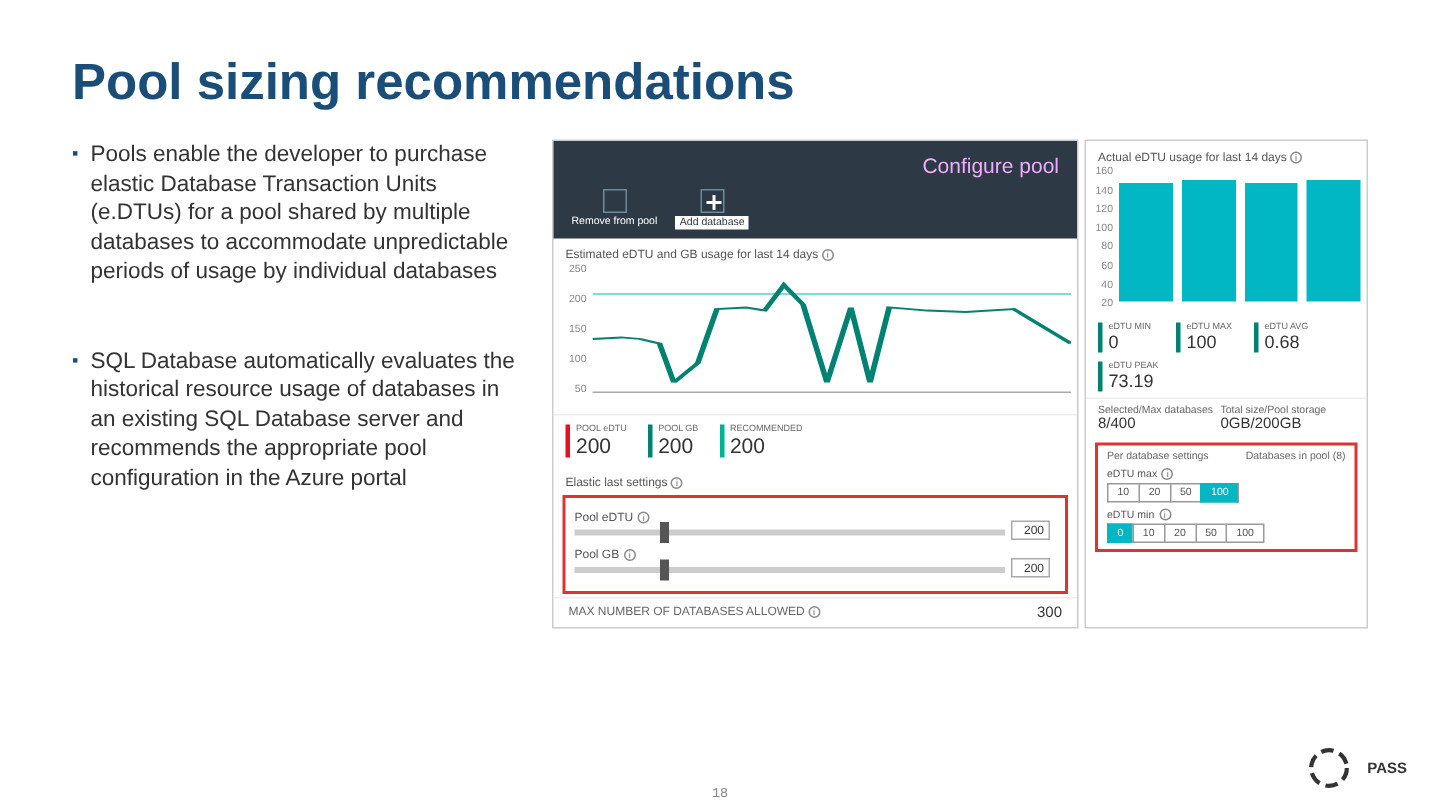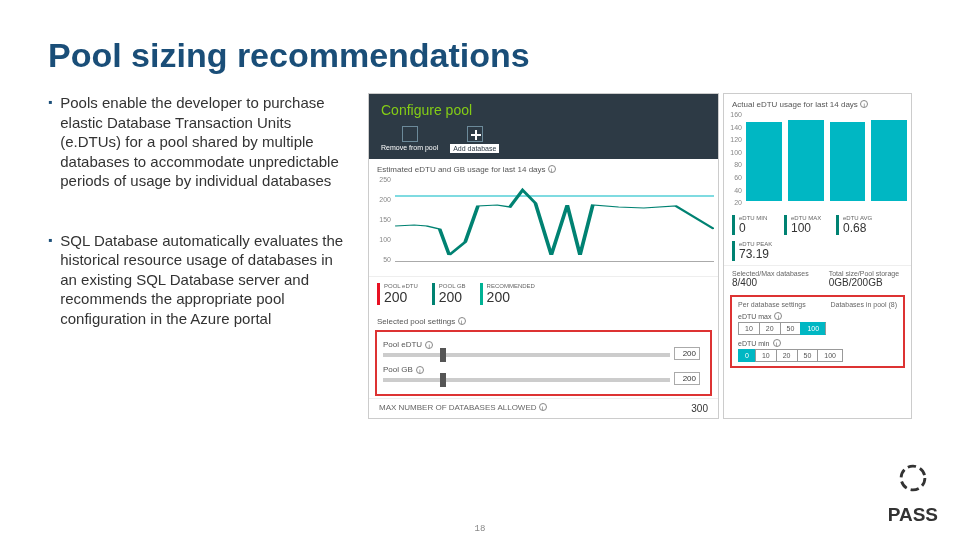--- a/index.html
+++ b/index.html
@@ -12,21 +12,21 @@
   .title { font-size: 34px; font-weight: bold; color: #1a4e78; margin-bottom: 18px; }
   .body { display: flex; gap: 20px; }
   .left { width: 300px; }
   .bullet { display: flex; gap: 8px; margin-bottom: 40px; font-size: 15px; line-height: 1.3; }
   .bullet .marker { color: #1a4e78; font-size: 12px; margin-top: 2px; }
   .right { flex: 1; display: flex; gap: 4px; }
   .panel-left { width: 65%; border: 1px solid #ccc; background: #fff; }
   .panel-right { width: 35%; border: 1px solid #ccc; background: #fff; }
 
   .cfg-header { background: #2d3a45; color: #fff; padding: 8px 12px 6px; }
-  .cfg-title { font-size: 14px; font-weight: 300; color: #84cc16; }
+  .cfg-title { font-size: 14px; font-weight: 300; color: #f0abfc; text-align: right; }
   .cfg-sub { font-size: 8px; color: #9eb6c3; }
   .cfg-btns { display: flex; gap: 12px; margin-top: 8px; font-size: 7px; }
   .cfg-btn { display: flex; flex-direction: column; align-items: center; gap: 2px; }
   .cfg-btn-icon1 { width: 16px; height: 16px; border: 1px solid #6c8a9a; }
   .cfg-btn-icon2 { width: 16px; height: 16px; border: 1px solid #6c8a9a; position: relative; }
   .cfg-btn-icon2:before, .cfg-btn-icon2:after { content:""; position:absolute; background:#fff; }
   .cfg-btn-icon2:before { left:7px; top:3px; width:2px; height:10px; }
   .cfg-btn-icon2:after { top:7px; left:3px; height:2px; width:10px; }
   .cfg-btn span.sel { background:#fff; color:#2d3a45; padding:1px 3px; }
 
@@ -62,34 +62,34 @@
   .bar-chart .yax { position:absolute; left:2px; top:0; bottom:10px; width:18px; font-size:7px; color:#888; }
   .bar-chart .yax div { position:absolute; right:2px; }
   .bar-area { position:absolute; left:22px; right:4px; top:4px; bottom:10px; display:flex; align-items:flex-end; gap:6px; }
   .bar { flex:1; background:#00b7c3; }
 
   .r-kpis { display:flex; flex-wrap:wrap; padding:4px 8px; gap:6px 12px; }
   .r-kpi { border-left:3px solid #008272; padding-left:4px; min-width:40px; }
   .r-kpi .t { font-size:6px; color:#666; }
   .r-kpi .v { font-size:12px; color:#333; }
 
-  .sel-max { display:flex; padding:4px 8px; gap:20px; font-size:7px; border-top:1px solid #eee; }
+  .sel-max { display:flex; padding:4px 8px; gap:5px; font-size:7px; border-top:1px solid #eee; }
   .sel-max .grp .t{ color:#666; }
   .sel-max .grp .v{ color:#333; font-size:10px; }
 
   .hl-box2 { border:2px solid #d33; margin:3px 6px 6px; padding:4px 6px; min-height:60px; }
   .dbset-head { display:flex; justify-content:space-between; font-size:7px; color:#666; }
   .mini-lbl { font-size:7px; color:#555; margin-top:4px; display:flex; align-items:center; gap:3px; }
   .seg { display:flex; margin-top:2px; }
   .seg div { font-size:7px; padding:2px 6px; border:1px solid #999; border-right:none; color:#555; }
   .seg div:last-child { border-right:1px solid #999; }
   .seg .on { background:#00b7c3; color:#fff; border-color:#00b7c3; }
 
   .page-num { position:absolute; bottom:6px; left:50%; transform:translateX(-50%); font-size:9px; color:#888;font-family:Liberation Mono, monospace; }
-  .logo { position:absolute; right:22px; bottom:14px; display:flex; align-items:center; gap:12px; font-size:19px; font-weight:bold; color:#333;flex-direction:column; }
+  .logo { position:absolute; right:22px; bottom:14px; display:flex; align-items:center; gap:12px; font-size:10px; font-weight:bold; color:#333; }
   .logo svg { width:28px; height:28px; }
 </style>
 </head>
 <body>
 
 <div class="slide">
   <div class="title">Pool sizing recommendations</div>
   <div class="body">
     <div class="left">
       <div class="bullet">
@@ -144,21 +144,21 @@
           <div class="kpi green">
               <div class="kpi-top">POOL GB</div>
               <div class="kpi-val">200</div>
             </div>
           <div class="kpi teal">
               <div class="kpi-top">RECOMMENDED</div>
               <div class="kpi-val">200</div>
             </div>
         </div>
 
-        <div class="sect-label"><span>Selected pool settings</span> <span class="info">i</span></div>
+        <div class="sect-label"><span>Elastic last settings</span> <span class="info">i</span></div>
         <div class="hl-box">
           <div class="slider-row">
             <div class="slider-lbl">
                 <span>Pool eDTU</span> 
                 <span class="info">i</span>
               </div>
             <div class="slider-track" style="margin-right:34px">
               <div class="slider-thumb" style="left:20%"></div>
               <div class="slider-val-box">200</div>
             </div>

